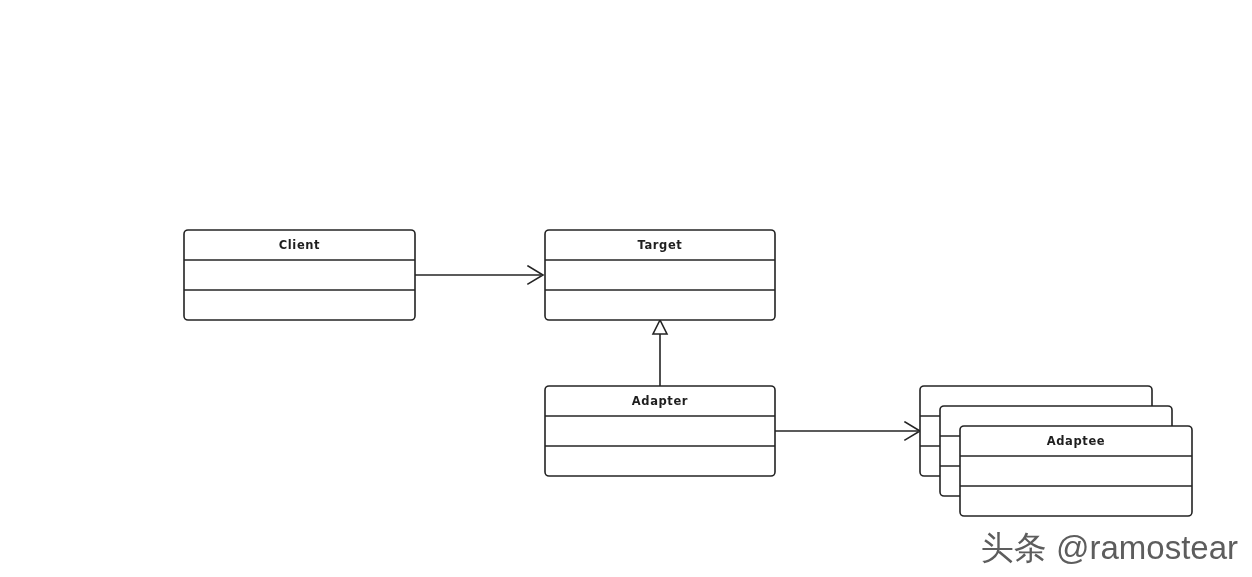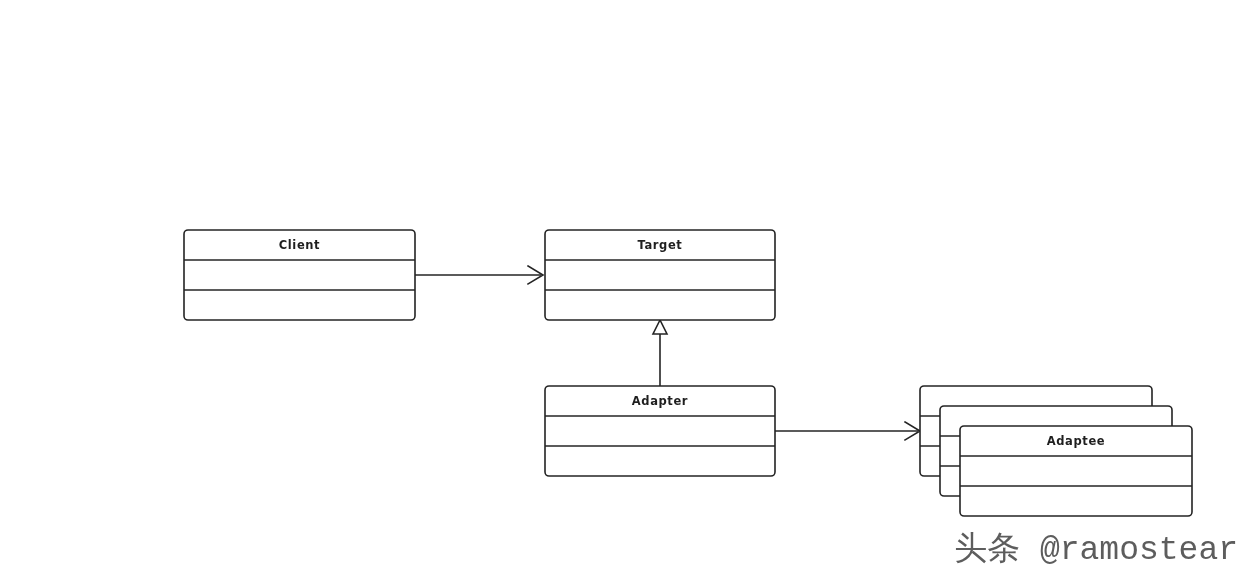--- a/index.html
+++ b/index.html
@@ -54,21 +54,21 @@
     stroke-width: 1.6;
     fill: #ffffff;
   }
   .watermark {
     position: absolute;
     right: 14px;
     bottom: 6px;
     font-size: 33px;
     color: #3a3a3a;
     opacity: 0.82;
-    font-family: Liberation Mono, monospace;
+    font-family: Liberation Sans, sans-serif;
     letter-spacing: 0px;
     white-space: nowrap;
     user-select: none;
   }
 </style>
 </head>
 <body>
 
 <svg id="canvas" viewBox="0 0 1252 577" xmlns="http://www.w3.org/2000/svg">
 

